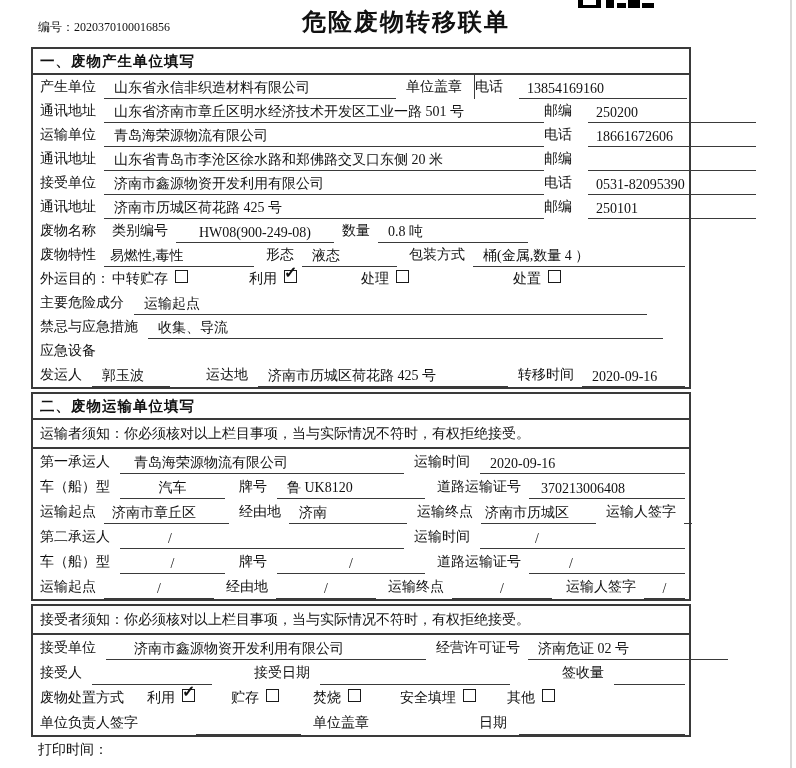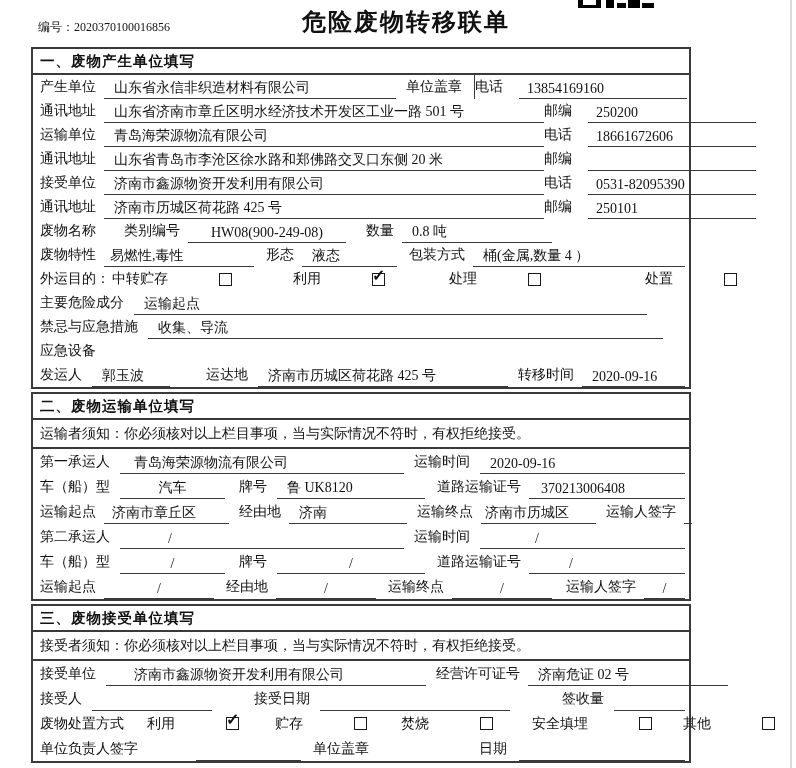--- a/index.html
+++ b/index.html
@@ -25,30 +25,30 @@
     font-weight:bold;font-size:14.5px;border-bottom:2px solid #3a3a3a;letter-spacing:1px;}
   .notice{height:27px;display:flex;align-items:center;padding-left:7px;
     border-bottom:2px solid #3a3a3a;}
   .row{display:flex;align-items:center;height:24px;padding:0 2px 0 7px;}
   .row25{height:25px;}
   .lbl{white-space:nowrap;flex:none;}
   .u{border-bottom:1.5px solid #3a3a3a;align-self:flex-end;height:21px;
      display:flex;align-items:flex-end;padding:0 0 1px 10px;box-sizing:border-box;
      white-space:nowrap;overflow:hidden;flex:none;}
   .u.grow{flex:1 1 auto;}
-  .u.ctr{justify-content:center;padding-left:0;}.ml8{margin-left:20px}.ml10{margin-left:10px}.ml12{margin-left:12px}.ml14{margin-left:14px}
+  .u.ctr{justify-content:center;padding-left:0;}.ml8{margin-left:8px}.ml10{margin-left:10px}.ml12{margin-left:12px}.ml14{margin-left:14px}
   .mr8{margin-right:8px}.mr10{margin-right:10px}
   
   .rcol{margin-left:auto;width:212px;display:flex;align-items:center;flex:none;height:100%;}
   .rcol .lbl{width:30px;margin-right:14px;}
   .rcol .u{flex:1;padding-left:8px;}
   .divider{position:absolute;left:441px;top:26px;height:24px;width:0;
     border-left:1.5px solid #3a3a3a;}
   
-  .opt{display:flex;align-items:center;flex:none;gap:44px;}
+  .opt{display:flex;align-items:flex-start;flex:none;}
   .cb{position:relative;width:11px;height:11px;border:1.5px solid #1a1a1a;
     margin-left:7px;flex:none;background:#fff;}
   .cb.checked::after{content:"✓";position:absolute;left:-1px;top:-8px;
     font-size:16px;font-weight:bold;color:#111;}
   .footer{display:flex;align-items:center;padding-left:7px;height:22px;margin-top:2px;}
   .page-edge{position:absolute;right:4px;top:0;width:2px;height:768px;background:#d9d9d9;}
 </style>
 </head>
 <body>
 
@@ -239,21 +239,20 @@
       <span class="lbl ml12 mr8">经由地</span>
       <span class="u ctr" style="width:100px">/</span>
       <span class="lbl ml12 mr8">运输终点</span>
       <span class="u ctr" style="width:100px">/</span>
       <span class="lbl ml14 mr8">运输人签字</span>
       <span class="u grow ctr" style="margin-right:2px">/</span>
     </div>
   </div>
 
   <div class="box">
-    <div class="sec-head">三、废物接受单位填写</div>
     <div class="notice">接受者须知：你必须核对以上栏目事项，当与实际情况不符时，有权拒绝接受。</div>
 
     <div class="row row25">
       <span class="lbl mr10">接受单位</span>
       <span class="u" style="width:320px;padding-left:28px">济南市鑫源物资开发利用有限公司</span>
       <span class="lbl ml10 mr8">经营许可证号</span>
       <span class="u" style="width:200px">济南危证 02 号</span>
     </div>
 
     <div class="row row25">

